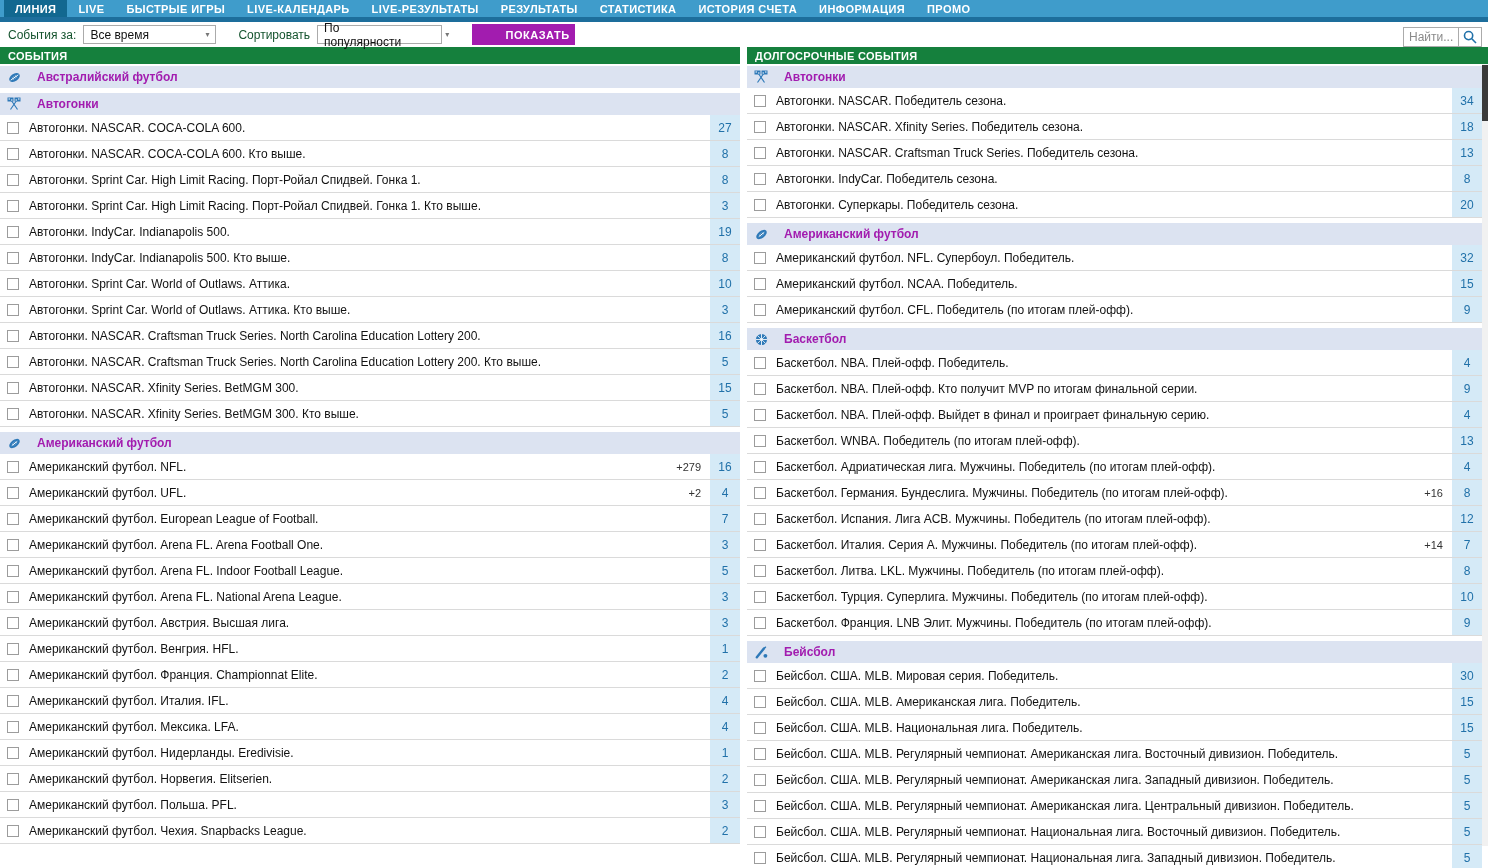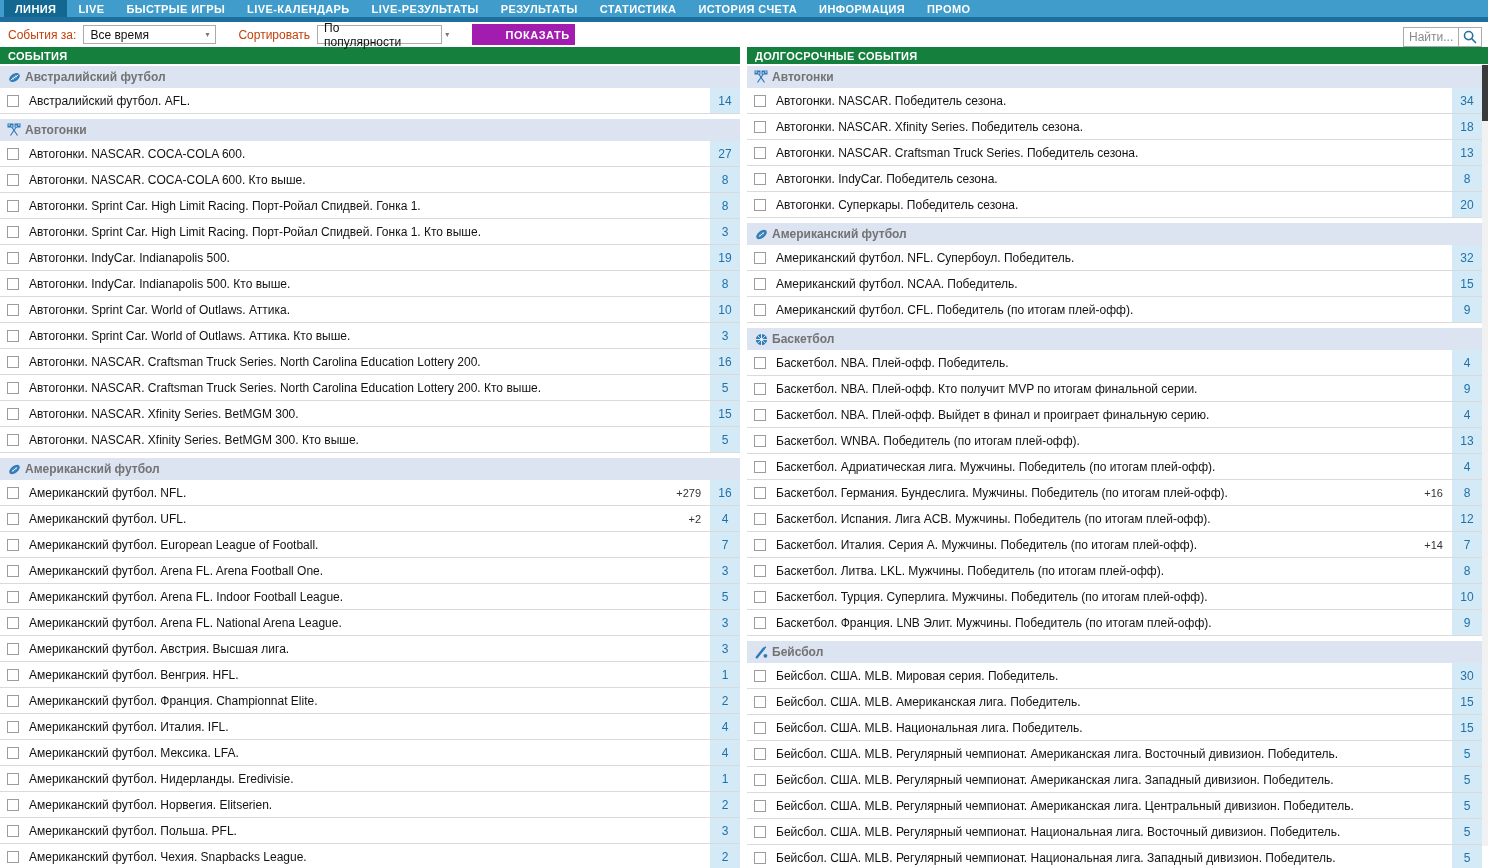--- a/index.html
+++ b/index.html
@@ -9,21 +9,21 @@
   
   .nav { height:22px; background:#3F9CCB; display:flex; align-items:stretch;
     padding-left:4px; border-bottom:5px solid #1D6E9C; }
   .nav-tab { color:#fff; font-size:11px; font-weight:bold; padding:0 11px;
     display:flex; align-items:center; letter-spacing:.4px; cursor:pointer; white-space:nowrap; }
   .nav-tab.active { background:#126890; }
 
   
   .filter-bar { height:25px; background:#fff; display:flex; align-items:center;
     padding-left:8px; position:relative; }
-  .flabel { font-size:12px; color:#c2410c; margin-right:7px; white-space:nowrap; }
+  .flabel { font-size:12px; color:#14532d; margin-right:7px; white-space:nowrap; }
   .select { height:19px; border:1px solid #ABABAB; background:#fff; display:flex;
     align-items:center; font-size:12px; color:#111; padding:0 6px; cursor:pointer; }
   .select .caret { margin-left:auto; color:#777; font-size:8px; padding-left:8px; }
   .sel-period { width:133px; margin-right:22px;gap:41px; }
   .sel-sort  { width:125px;gap:36px; }
   .show-btn { margin-left:30px; width:103px; height:21px; background:#a21caf;
     border:none; color:#fff; font-weight:bold; font-size:11px; letter-spacing:.5px;
     display:flex; align-items:center; justify-content:center; cursor:pointer;padding-left:28px; }
   .search { position:absolute; right:6px; top:5px; height:20px; display:flex;
     border:1px solid #ABABAB; background:#fff; }
@@ -40,21 +40,21 @@
   .col-right { width:741px; position:relative; }
   .col-header { height:17px; background:#15803d; color:#fff; font-size:11px;
     font-weight:bold; letter-spacing:.3px; display:flex; align-items:center; padding-left:8px; }
   .col-right .col-body { width:735px; }
 
   .section { margin-top:5px; }
   .section:first-child { margin-top:2px; }
   .sec-header { height:22px; background:#DCE3F1; display:flex; align-items:center;
     padding-left:7px; cursor:pointer; }
   .sec-icon { width:14px; height:14px; display:flex; align-items:center; justify-content:center; }
-  .sec-title { font-size:12px; font-weight:bold; color:#737373; margin-left:4px; }
+  .sec-title { font-size:12px; font-weight:bold; color:#a21caf; margin-left:16px; }
 
   .row { height:26px; display:flex; align-items:center; background:#fff;
     border-bottom:1px solid #DADADA; cursor:pointer; }
   .checkbox { width:12px; height:12px; border:1px solid #9C9C9C; background:#fff;
     margin-left:7px; flex:none; cursor:pointer; }
   .row-label { font-size:12px; color:#121212; margin-left:10px; white-space:nowrap;
     overflow:hidden; }
   .row-extra { margin-left:auto; font-size:11px; color:#333; padding-right:9px; white-space:nowrap; }
   .count { width:30px; flex:none; align-self:stretch; background:#D5EAF7;
     color:#2171A9; font-size:12px; display:flex; align-items:center; justify-content:center; }
@@ -114,28 +114,20 @@
                   <ellipse cx="7" cy="7" rx="6.3" ry="4.1" fill="#2E79B8"></ellipse>
                   <line x1="2" y1="7" x2="12" y2="7" stroke="#fff" stroke-width="0.9"></line>
                   <line x1="5" y1="5.8" x2="5" y2="8.2" stroke="#fff" stroke-width="0.8"></line>
                   <line x1="7" y1="5.8" x2="7" y2="8.2" stroke="#fff" stroke-width="0.8"></line>
                   <line x1="9" y1="5.8" x2="9" y2="8.2" stroke="#fff" stroke-width="0.8"></line>
                 </g>
               </svg>
             </span>
       <span class="sec-title">Австралийский футбол</span>
     </div>
-    <div class="sec-rows">
-  <div class="row">
-    <div class="checkbox"></div>
-    <span class="row-label">Австралийский футбол. AFL.</span>
-    <span class="row-extra"></span>
-    <span class="count">14</span>
-  </div>
-</div>
   </div>
 
   <div class="section">
     <div class="sec-header">
       <span class="sec-icon">
               <svg width="14" height="14" viewBox="0 0 14 14">
                 <line x1="3" y1="1.5" x2="10.5" y2="12.5" stroke="#2E79B8" stroke-width="1.1"></line>
                 <line x1="11" y1="1.5" x2="3.5" y2="12.5" stroke="#2E79B8" stroke-width="1.1"></line>
                 <rect x="0.5" y="0.5" width="6" height="4" fill="#2E79B8"></rect>
                 <rect x="1.5" y="1.5" width="1.5" height="1" fill="#fff"></rect>

